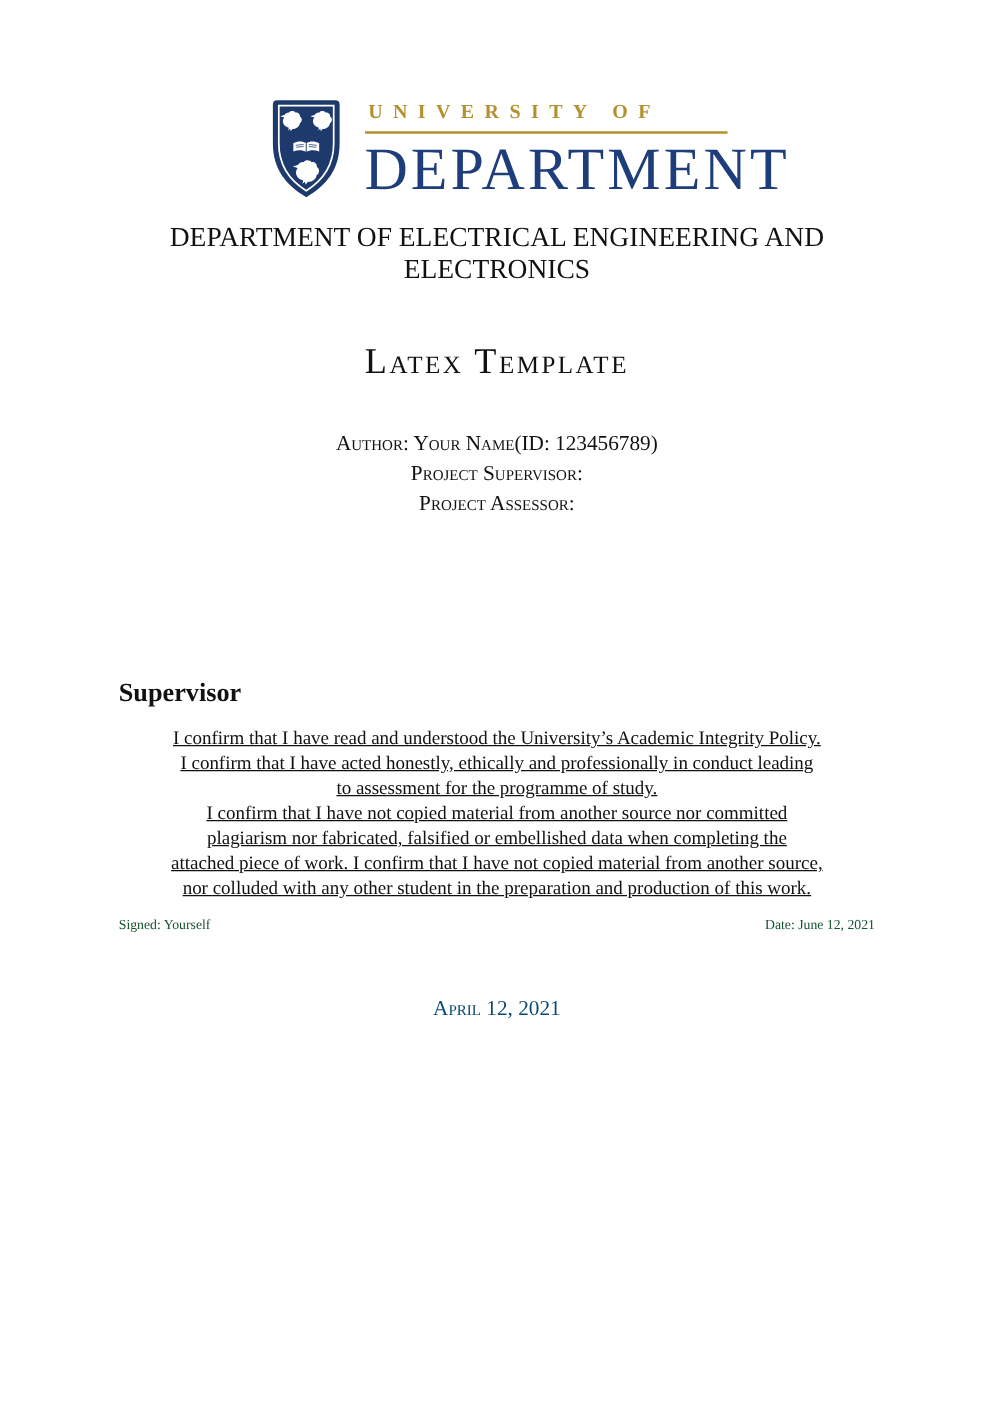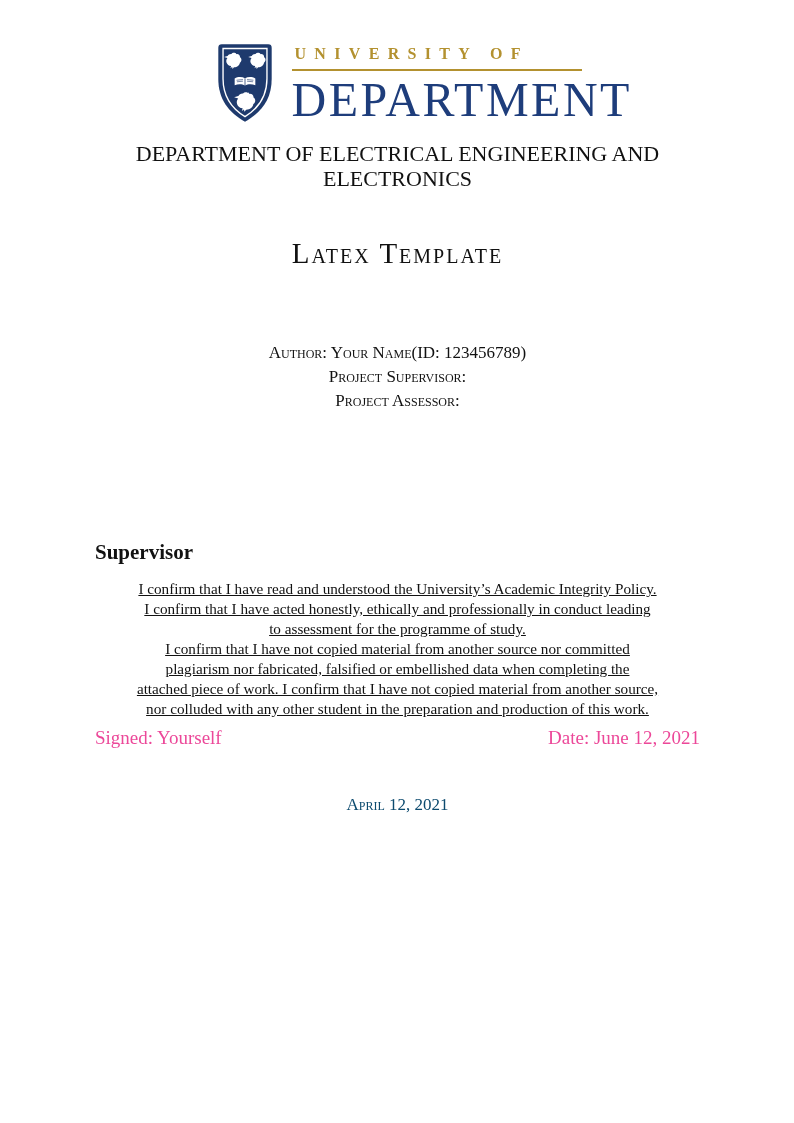--- a/index.html
+++ b/index.html
@@ -14,21 +14,21 @@
     margin: 0 auto;
     background: #ffffff;
     color: #1a1a1a;
     font-family: "Liberation Serif", "DejaVu Serif", serif;
     overflow: hidden;
     box-sizing: border-box;
     padding: 0 94px 0 95px;
   }
   
   .logo {
-    margin-top: 40px;
+    margin-top: 76px;
     display: flex;
     justify-content: center;
     align-items: flex-start;
     gap: 16px;
   }
   .crest-svg { display: block; }
   .logo-text {
     width: 290px;
     margin-top: 4px;
   }
@@ -66,21 +66,21 @@
     margin-top: 44px;
     text-align: center;
     font-size: 29px;
     line-height: 36px;
     font-weight: normal;
     font-variant: small-caps;
     letter-spacing: 2px;
     color: #111111;
   }
   .author-block {
-    margin-top: 70px;
+    margin-top: 36px;
     text-align: center;
     font-variant: small-caps;
     font-size: 17px;
     line-height: 24px;
     color: #111111;
   }
   
   .decl-heading {
     margin-top: 124px;
     font-size: 21px;
@@ -95,23 +95,23 @@
     font-size: 15.2px;
     line-height: 20px;
     white-space: pre-line;
     color: #111111;
     text-decoration: underline;
   }
   .sign-row {
     margin-top: 9px;
     display: flex;
     justify-content: space-between;
-    font-size: 19px;
+    font-size: 11px;
     line-height: 20px;
-    color: #ec4899;
+    color: #14532d;
   }
   .footer-date {
     margin-top: 45px;
     text-align: center;
     font-variant: small-caps;
     font-size: 17px;
     line-height: 24px;
     color: #0c4a6e;
   }
 </style>

